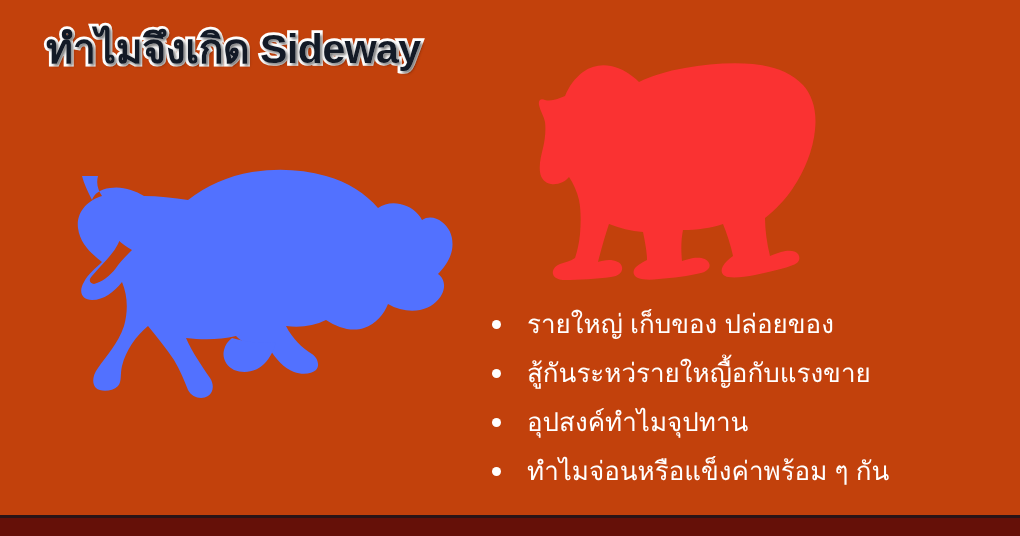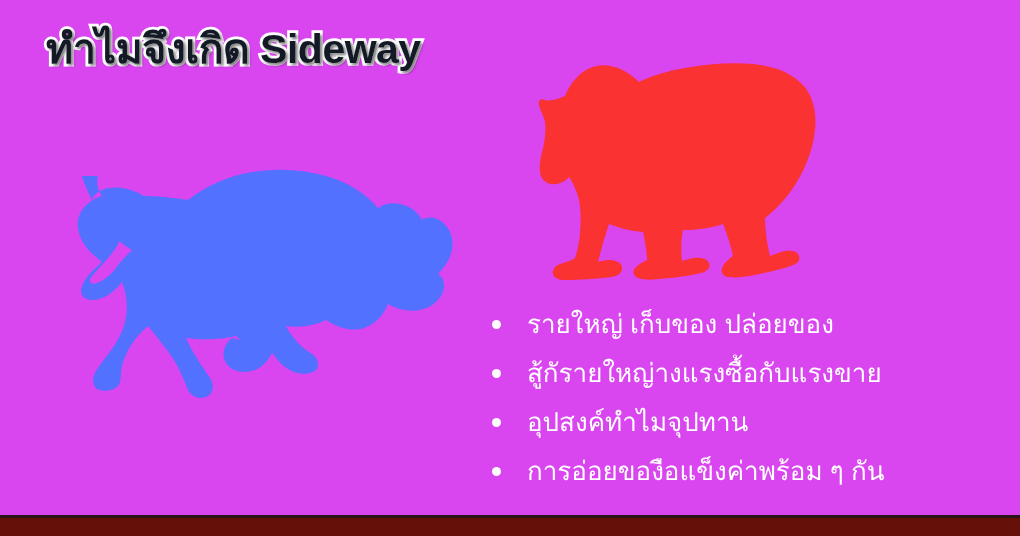--- a/index.html
+++ b/index.html
@@ -8,21 +8,21 @@
     background: #0f1520;
   }
   body {
     font-family: "Liberation Sans", "DejaVu Sans", sans-serif;
   }
 
   #slide {
     position: relative;
     width: 1020px;
     height: 536px;
-    background: #d946ef;
+    background: #c2410c;
     overflow: hidden;
   }
 
   
   #title-block {
     position: absolute;
     left: 46px;
     top: 28px;
     z-index: 30;
   }
@@ -248,28 +248,28 @@
     </svg>
   </div>
 
   <ul id="bullets">
     <li>
       <span class="dot"></span>
       <span class="txt">รายใหญ่ เก็บของ ปล่อยของ</span>
     </li>
     <li>
       <span class="dot"></span>
-      <span class="txt">สู้กัรายใหญ่างแรงซื้อกับแรงขาย</span>
+      <span class="txt">สู้กันระหว่รายใหญื้อกับแรงขาย</span>
     </li>
     <li>
       <span class="dot"></span>
       <span class="txt">อุปสงค์ทำไมจุปทาน</span>
     </li>
     <li>
       <span class="dot"></span>
-      <span class="txt">การอ่อยของือแข็งค่าพร้อม ๆ กัน</span>
+      <span class="txt">ทำไมจ่อนหรือแข็งค่าพร้อม ๆ กัน</span>
     </li>
   </ul>
 
   <div id="strip-dark"></div>
   <div id="strip-red"></div>
 
 </div>
 
 </body></html>

